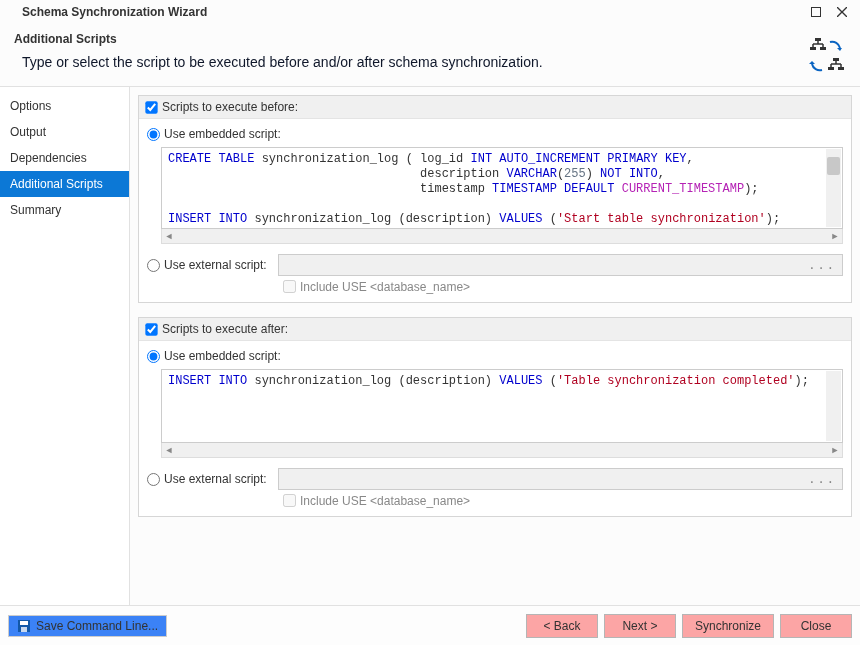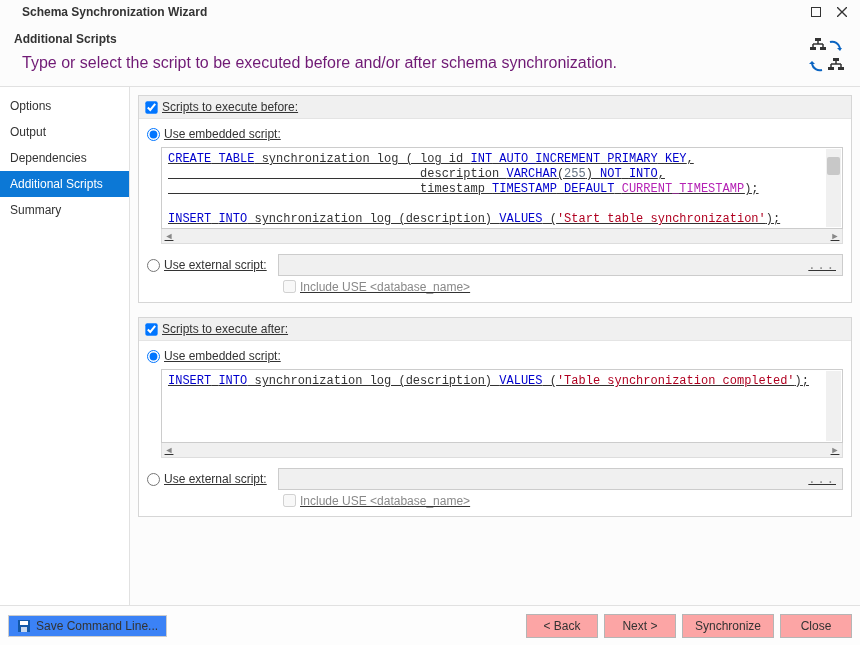--- a/index.html
+++ b/index.html
@@ -5,29 +5,29 @@
   * { box-sizing: border-box; margin: 0; padding: 0; }
   html, body { width: 860px; height: 645px; font-family: "Segoe UI", Tahoma, sans-serif; font-size: 12px; color: #333; background: #fff; overflow: hidden; }
   .window { width: 100%; height: 100%; display: flex; flex-direction: column; background: #fcfcfc; }
   .titlebar { height: 24px; display: flex; align-items: center; padding: 0 6px; margin-left: 12px; }
   .titlebar .title { font-weight: bold; font-size: 12px; padding-left: 4px; }
   .titlebar .spacer { flex: 1; }
   .titlebar .winbtn { width: 24px; height: 20px; display: flex; align-items: center; justify-content: center; color: #333; margin-left: 2px; cursor: pointer; }
   .header { display: flex; padding: 8px 14px 10px 14px; }
   .header-left { flex: 1; }
   .subheading { font-weight: bold; font-size: 12px; color: #333; margin-bottom: 8px; }
-  .subdesc { font-size: 16px; color: #701a75; margin-left: 8px; }
+  .subdesc { font-size: 14px; color: #0f172a; margin-left: 8px; }
   .header-icon { width: 40px; height: 40px; margin-top: 4px; }
   .divider { height: 1px; background: #e1e1e1; }
   .body { flex: 1; display: flex; overflow: hidden; }
   .sidebar { width: 130px; background: #fff; border-right: 1px solid #e1e1e1; padding-top: 6px; }
   .sidebar .item { padding: 6px 10px; font-size: 12px; color: #333; cursor: pointer; }
   .sidebar .item.active { background: #0c78d6; color: #fff; }
   .main { flex: 1; padding: 8px 8px 4px 8px; overflow: hidden; display: flex; flex-direction: column; gap: 14px; }
-  .group { border: 1px solid #d6d6d6; background: #fff; display: flex; flex-direction: column; text-decoration: underline; }
+  .group { border: 1px solid #d6d6d6; background: #fff; display: flex; flex-direction: column; }
   .group-header { background: #f0f0f0; padding: 4px 6px; display: flex; align-items: center; border-bottom: 1px solid #e4e4e4; }
   .group-header input[type="checkbox"] { margin-right: 4px; transform: scale(0.95); }
   .group-header .label { font-size: 12px; color: #333; }
   .radio-row { display: flex; align-items: center; padding: 8px 8px 4px 8px; }
   .radio-row input[type="radio"] { margin-right: 4px; }
   .radio-row .label { font-size: 12px; color: #333; }
   .script-box { margin: 2px 8px 0 22px; border: 1px solid #ccc; background: #fff; position: relative; }
   .script-content { padding: 4px 6px; font-family: Consolas, "Courier New", monospace; font-size: 12px; white-space: pre; overflow: hidden; height: 80px; line-height: 15px; }
   .script-content.short { height: 72px; }
   .script-vscroll { position: absolute; right: 1px; top: 1px; bottom: 1px; width: 15px; background: #f0f0f0; }

